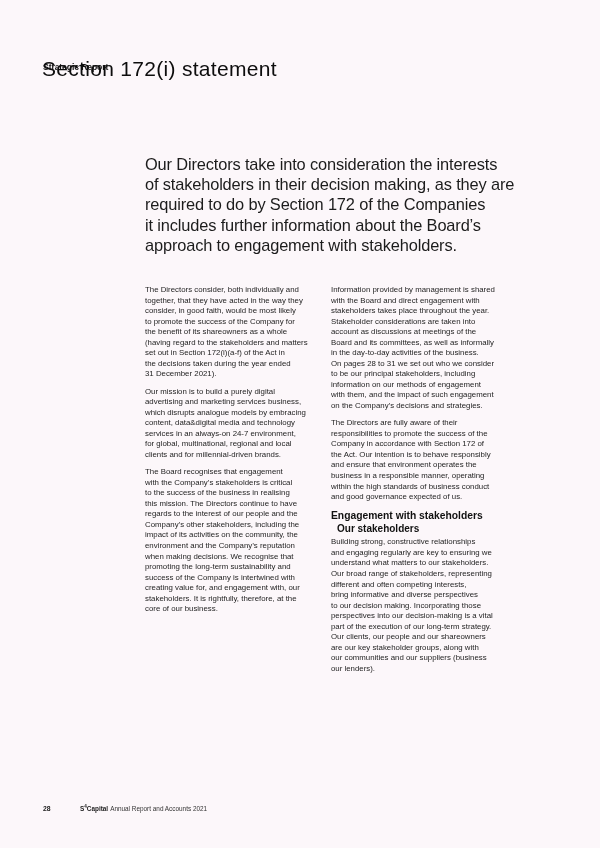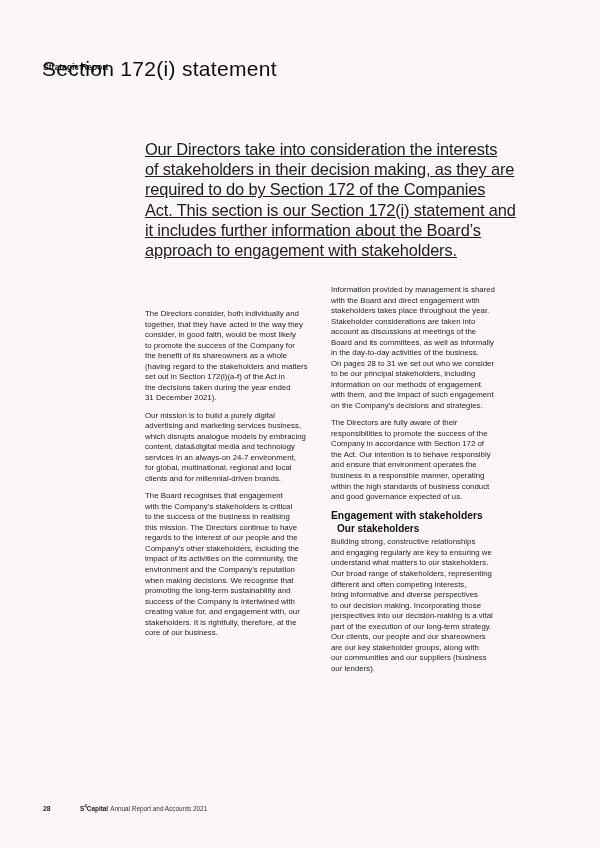--- a/index.html
+++ b/index.html
@@ -32,38 +32,37 @@
       margin: 0;
       font-size: 21px;
       font-weight: normal;
       color: #0d0d0d;
       letter-spacing: 0.3px;
       line-height: 28px;
     }
     .intro {
       position: absolute;
       left: 145px;
-      top: 139px;
+      top: 154px;
       width: 400px;
       margin: 0;
       font-size: 16.4px;
       line-height: 20.2px;
       color: #1c1c1c;
       letter-spacing: -0.15px;
-      text-decoration: underline;
     }
     .intro span { display: block; white-space: nowrap; }
     .col {
       position: absolute;
       top: 285px;
       font-size: 7.85px;
       line-height: 10.55px;
       color: #1e1e1e;
     }
-    .col-left { left: 145px; width: 180px; margin-top: 24px; }
+    .col-left { left: 145px; width: 180px; }
     .col-right { left: 331px; width: 190px; }
     .para { margin: 0 0 6.7px 0; }
     .para span { display: block; white-space: nowrap; }
     .h2 {
       margin: 6px 0 1px 0;
       font-size: 10.3px;
       line-height: 13px;
       font-weight: bold;
       color: #111;
     }
@@ -95,21 +94,20 @@
 </head>
 <body>
 
 <div class="eyebrow">Strategic Report</div>
 <h1 class="title">Section 172(i) statement</h1>
 
 <p class="intro">
   <span>Our Directors take into consideration the interests</span>
   <span>of stakeholders in their decision making, as they are</span>
   <span>required to do by Section 172 of the Companies</span>
-  <span>Act. This section is our Section 172(i) statement and</span>
   <span>it includes further information about the Board’s</span>
   <span>approach to engagement with stakeholders.</span>
 </p>
 
 <div class="col col-left">
   <p class="para">
     <span>The Directors consider, both individually and</span>
     <span>together, that they have acted in the way they</span>
     <span>consider, in good faith, would be most likely</span>
     <span>to promote the success of the Company for</span>

